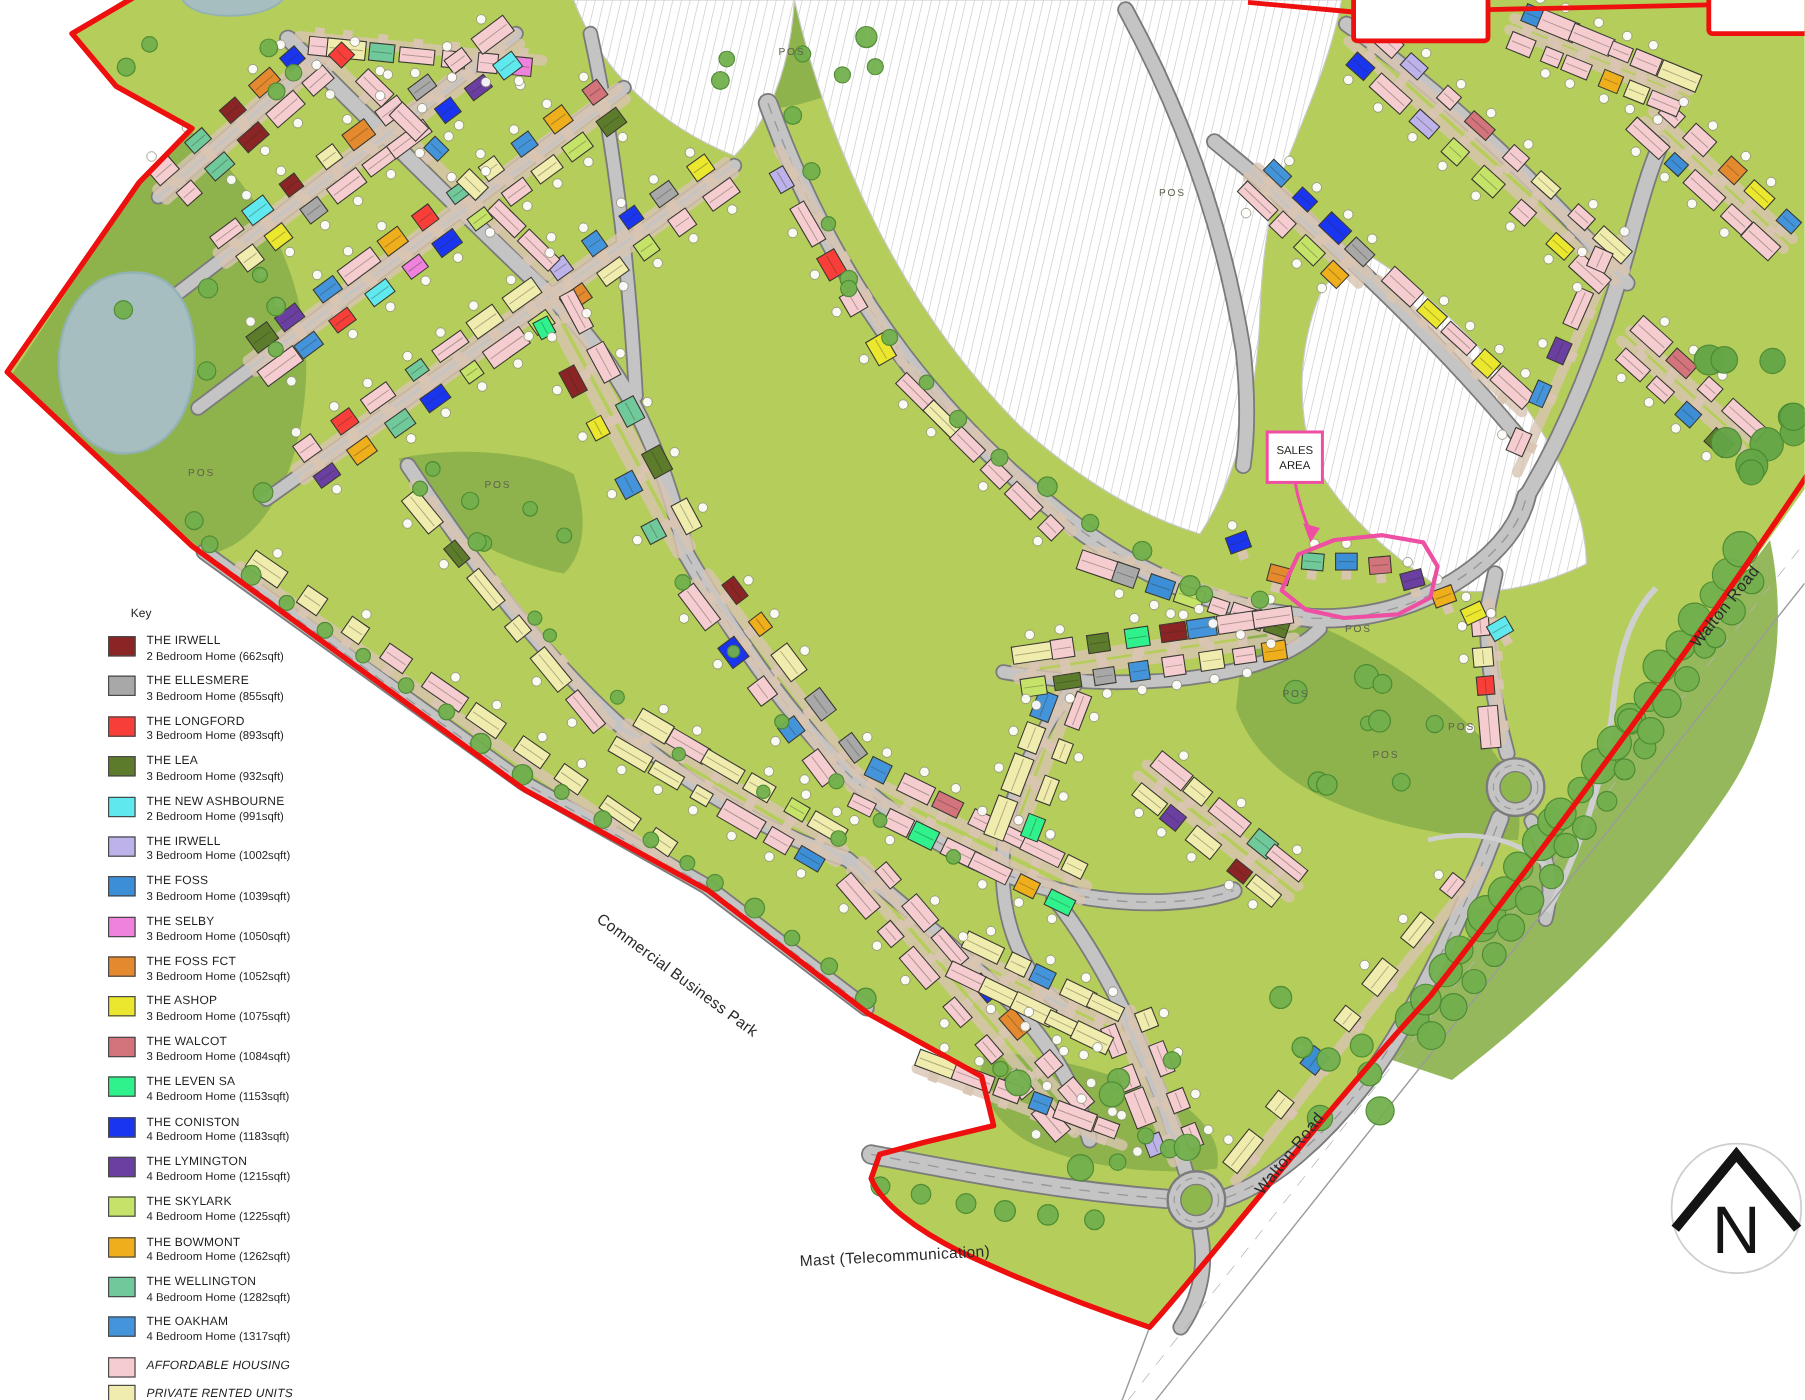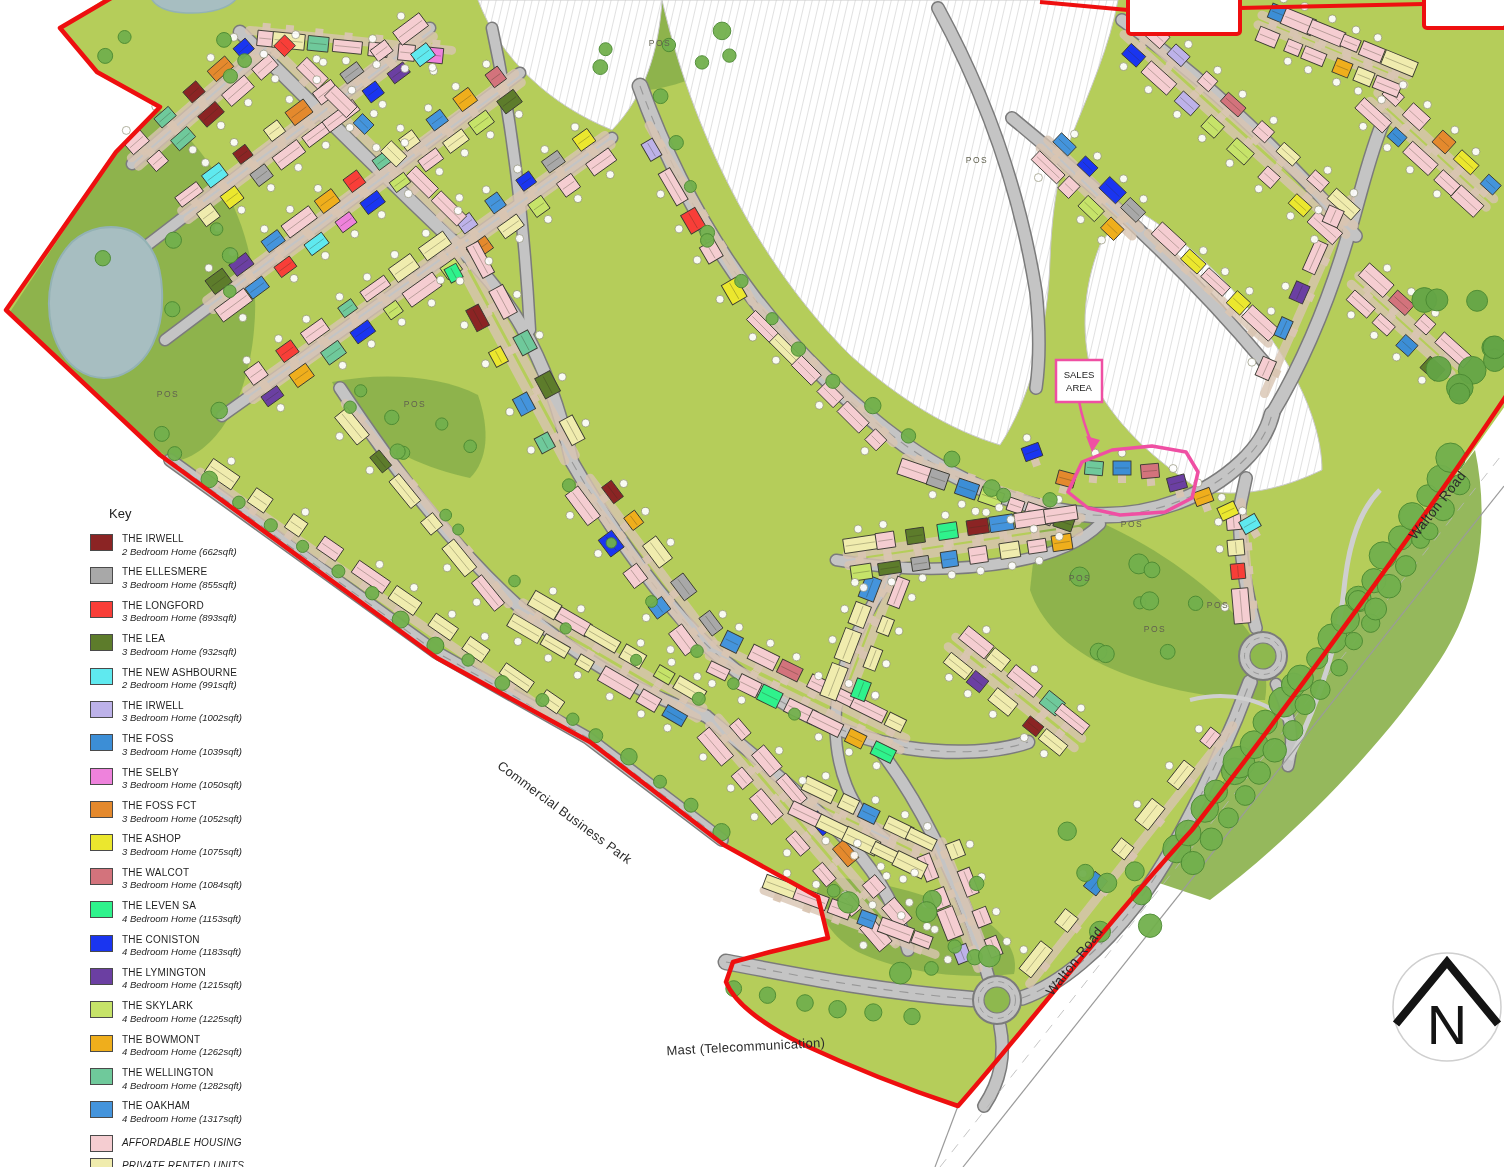--- a/index.html
+++ b/index.html
@@ -1,26 +1,26 @@
 <!DOCTYPE html>
 <html><head>
 <meta charset="utf-8">
 <style>
   html,body{margin:0;padding:0;background:#ffffff;}
   .stage{position:relative;width:1504px;height:1167px;overflow:hidden;background:#ffffff;
          font-family:"Liberation Sans",sans-serif;}
   svg text{font-family:"Liberation Sans",sans-serif;}
   .legend{position:absolute;left:50px;top:506px;width:230px;z-index:5;}
-  .legend-title{font-size:13px;color:#222;margin:0 0 12px 31px;padding-left:28px;}
+  .legend-title{font-size:10px;color:#222;margin:0 0 12px 31px;padding-left:28px;}
   .lrow{display:flex;align-items:flex-start;margin-bottom:9px;padding-left:40px;}
   .lrow.single{margin-bottom:5px;align-items:center;font-style:italic;}
   .sw{width:21px;height:15px;border:1px solid #4a4a4a;flex:0 0 21px;margin-right:9px;margin-top:1px;}
   .lt{display:flex;flex-direction:column;line-height:1.25;}
   .ln{font-size:10px;color:#1e1e1e;letter-spacing:.2px;}
-  .ld{font-size:9.5px;color:#1e1e1e;font-style:italic;}
+  .ld{font-size:9.5px;color:#1e1e1e;}
 </style>
 </head>
 <body>
 
 <div class="stage">
   <svg id="map" width="1504" height="1167" viewBox="0 0 1504 1167">
     <defs>
       <pattern id="hatch" width="7" height="26" patternUnits="userSpaceOnUse" patternTransform="rotate(13)">
         <rect width="7" height="26" fill="#ffffff"></rect>
         <line x1="0" y1="0" x2="0" y2="26" stroke="#c3c3c3" stroke-width="1"></line>

